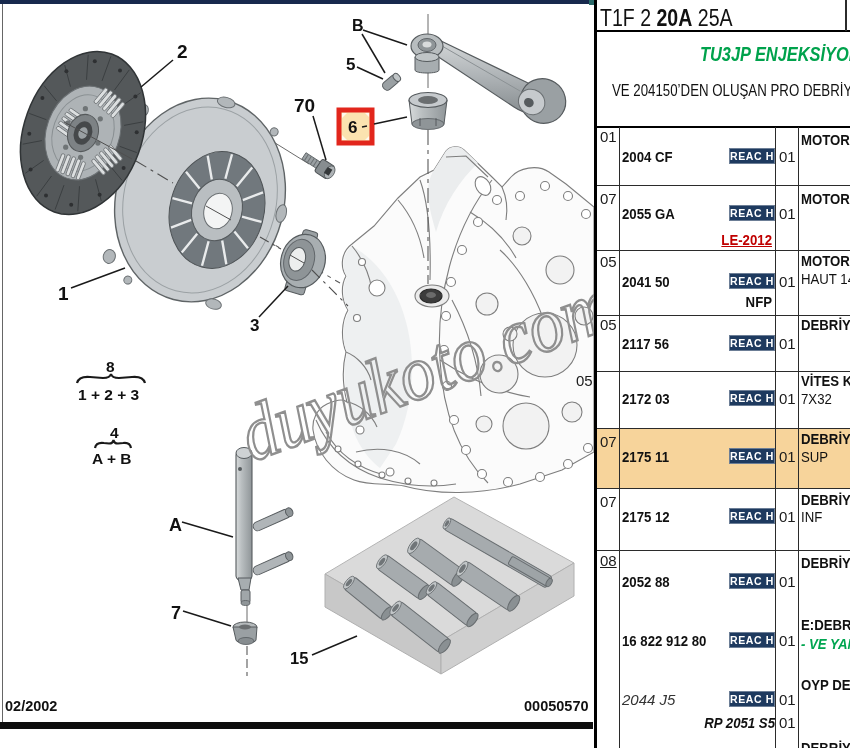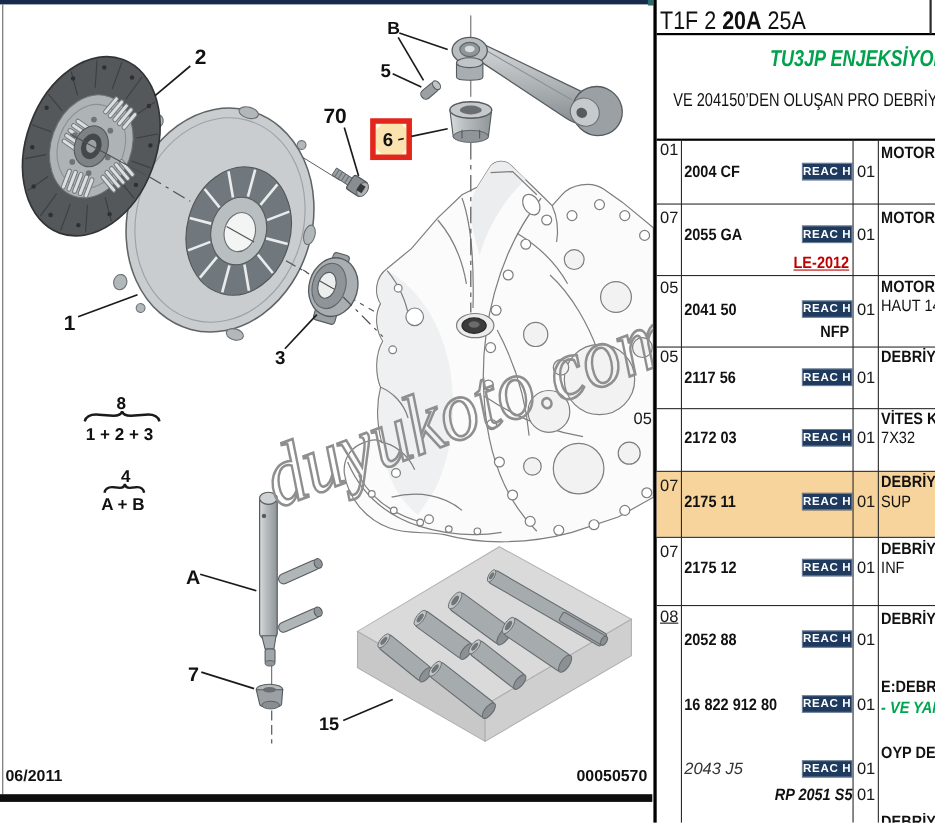--- a/index.html
+++ b/index.html
@@ -20,21 +20,21 @@
          font-size:10.5px;font-weight:bold;letter-spacing:0.6px;text-align:center;
          line-height:16px;box-shadow:inset 0 0 0 1px rgba(255,255,255,.35);z-index:3;}
 </style>
 </head>
 <body>
 
 <div class="abs" style="left:0;top:0;width:593px;height:4px;background:#17294d;"></div>
 <div class="abs" style="left:589px;top:0;width:5px;height:5px;background:#2a6a6a;"></div>
 <div class="abs" style="left:2px;top:4px;width:1px;height:718px;background:#666;"></div>
 <div class="abs" style="left:0;top:722px;width:593px;height:7px;background:#0d0d0d;"></div>
-<div class="abs" style="left:5px;top:698px;font-size:14.5px;font-weight:bold;color:#111;">06/2011</div>
+<div class="abs" style="left:5px;top:698px;font-size:14.5px;font-weight:bold;color:#111;">02/2002</div>
 <div class="abs" style="left:524px;top:698px;font-size:14.5px;font-weight:bold;color:#111;">00050570</div>
 
 <svg class="abs" style="left:0;top:0;" width="595" height="748" viewBox="0 0 595 748">
 <defs>
   <linearGradient id="gv" x1="0" y1="0" x2="1" y2="0">
     <stop offset="0" stop-color="#d8dbdc"></stop>
         <stop offset="0.35" stop-color="#b9bec0"></stop>
     <stop offset="1" stop-color="#8f9598"></stop>
   </linearGradient>
   <linearGradient id="gh" x1="0" y1="0" x2="0" y2="1">
@@ -470,20 +470,20 @@
 <div class="reach" style="left:729px;top:573px;">REAC H</div>
 <div class="num" style="left:779px;top:573px;">01</div>
 <div class="desc" style="left:801px;top:554px;">DEBRİYAJ</div>
 
 <div class="part" style="left:622px;top:632px;">16 822 912 80</div>
 <div class="reach" style="left:729px;top:632px;">REAC H</div>
 <div class="num" style="left:779px;top:632px;">01</div>
 <div class="desc" style="left:801px;top:616px;">E:DEBRİYAJ</div>
 <div class="desc" style="left:801px;top:635px;font-style:italic;color:#00a550;">- VE YANDAN</div>
 
-<div class="num" style="left:622px;top:691px;font-style:italic;color:#333;">2043 J5</div>
+<div class="num" style="left:622px;top:691px;font-style:italic;color:#333;">2044 J5</div>
 <div class="reach" style="left:729px;top:691px;">REAC H</div>
 <div class="num" style="left:779px;top:691px;">01</div>
 <div class="desc" style="left:801px;top:676px;">OYP DEBRİYAJ</div>
 
 <div class="part cxr" style="left:622px;top:714px;width:153px;text-align:right;font-style:italic;">RP 2051 S5</div>
 <div class="num" style="left:779px;top:714px;">01</div>
 <div class="desc" style="left:801px;top:739px;">DEBRİYAJ</div>
 
 </body></html>

